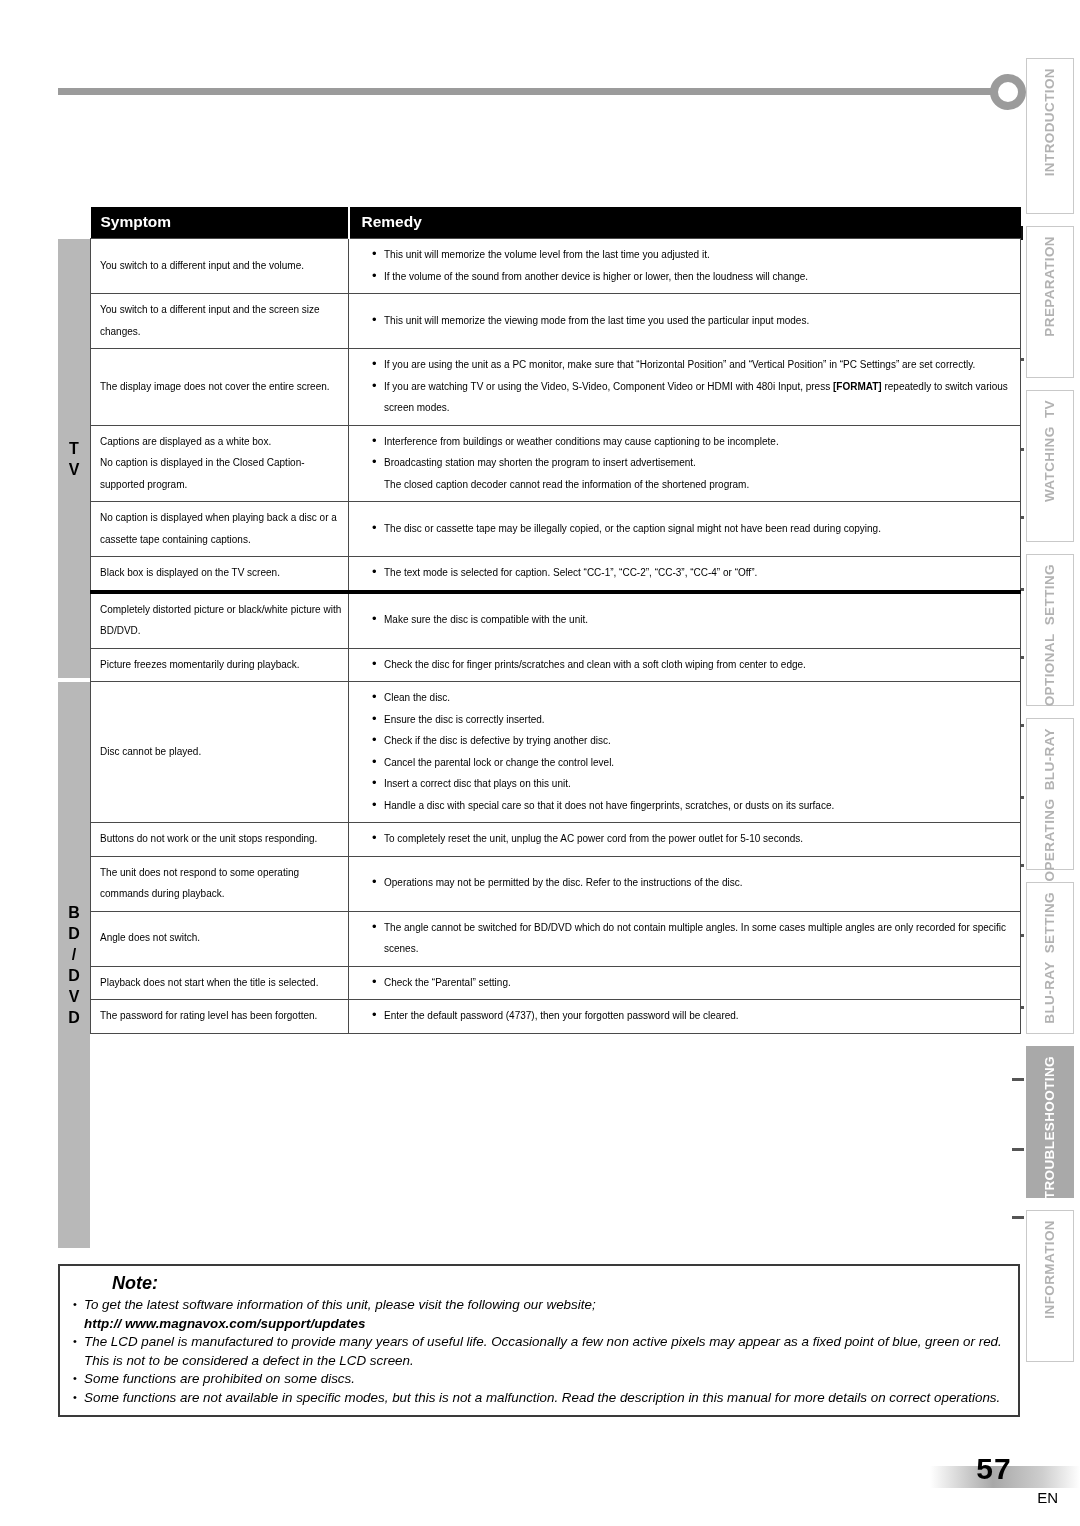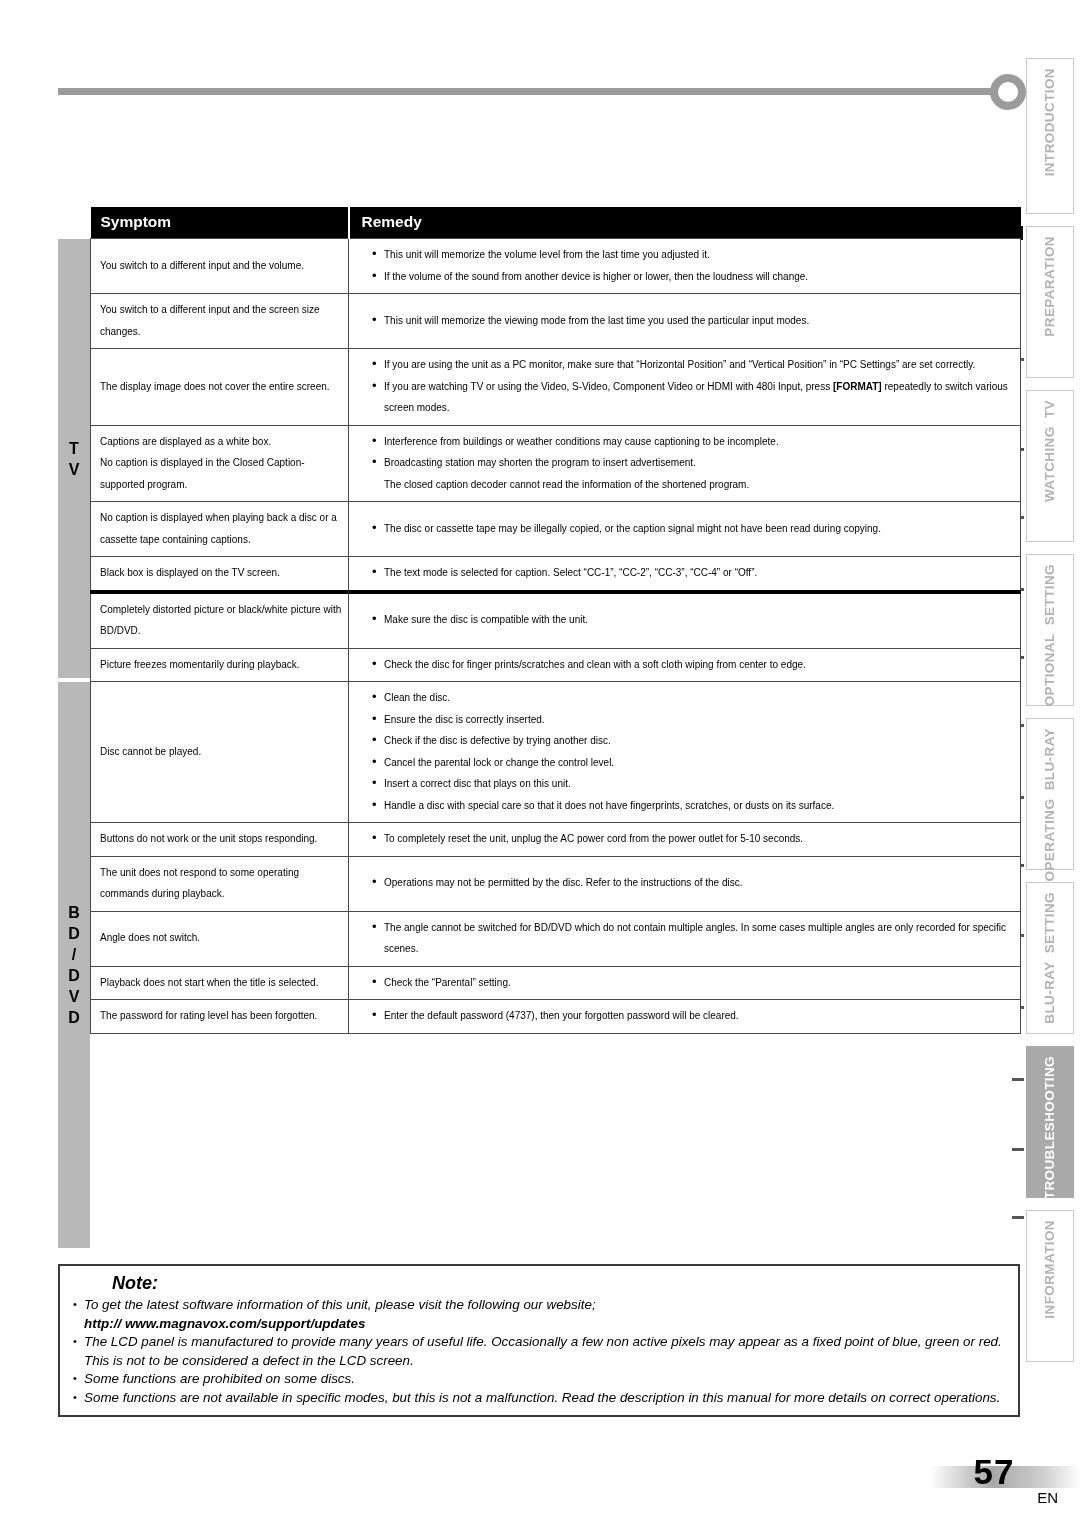--- a/index.html
+++ b/index.html
@@ -211,21 +211,21 @@
     width: 150px;
     height: 22px;
     background: linear-gradient(to right, #ffffff 0%, #a8a8a8 42%, #cecece 75%, #ffffff 100%);
   }
   #page-num {
     position: absolute;
     left: 930px;
     top: 1452px;
     width: 128px;
     text-align: center;
-    font-size: 35px;
+    font-size: 30px;
     font-weight: bold;
     letter-spacing: 1px;
   }
   #page-lang {
     position: absolute;
     left: 930px;
     top: 1489px;
     width: 128px;
     text-align: right;
     font-size: 15px;

